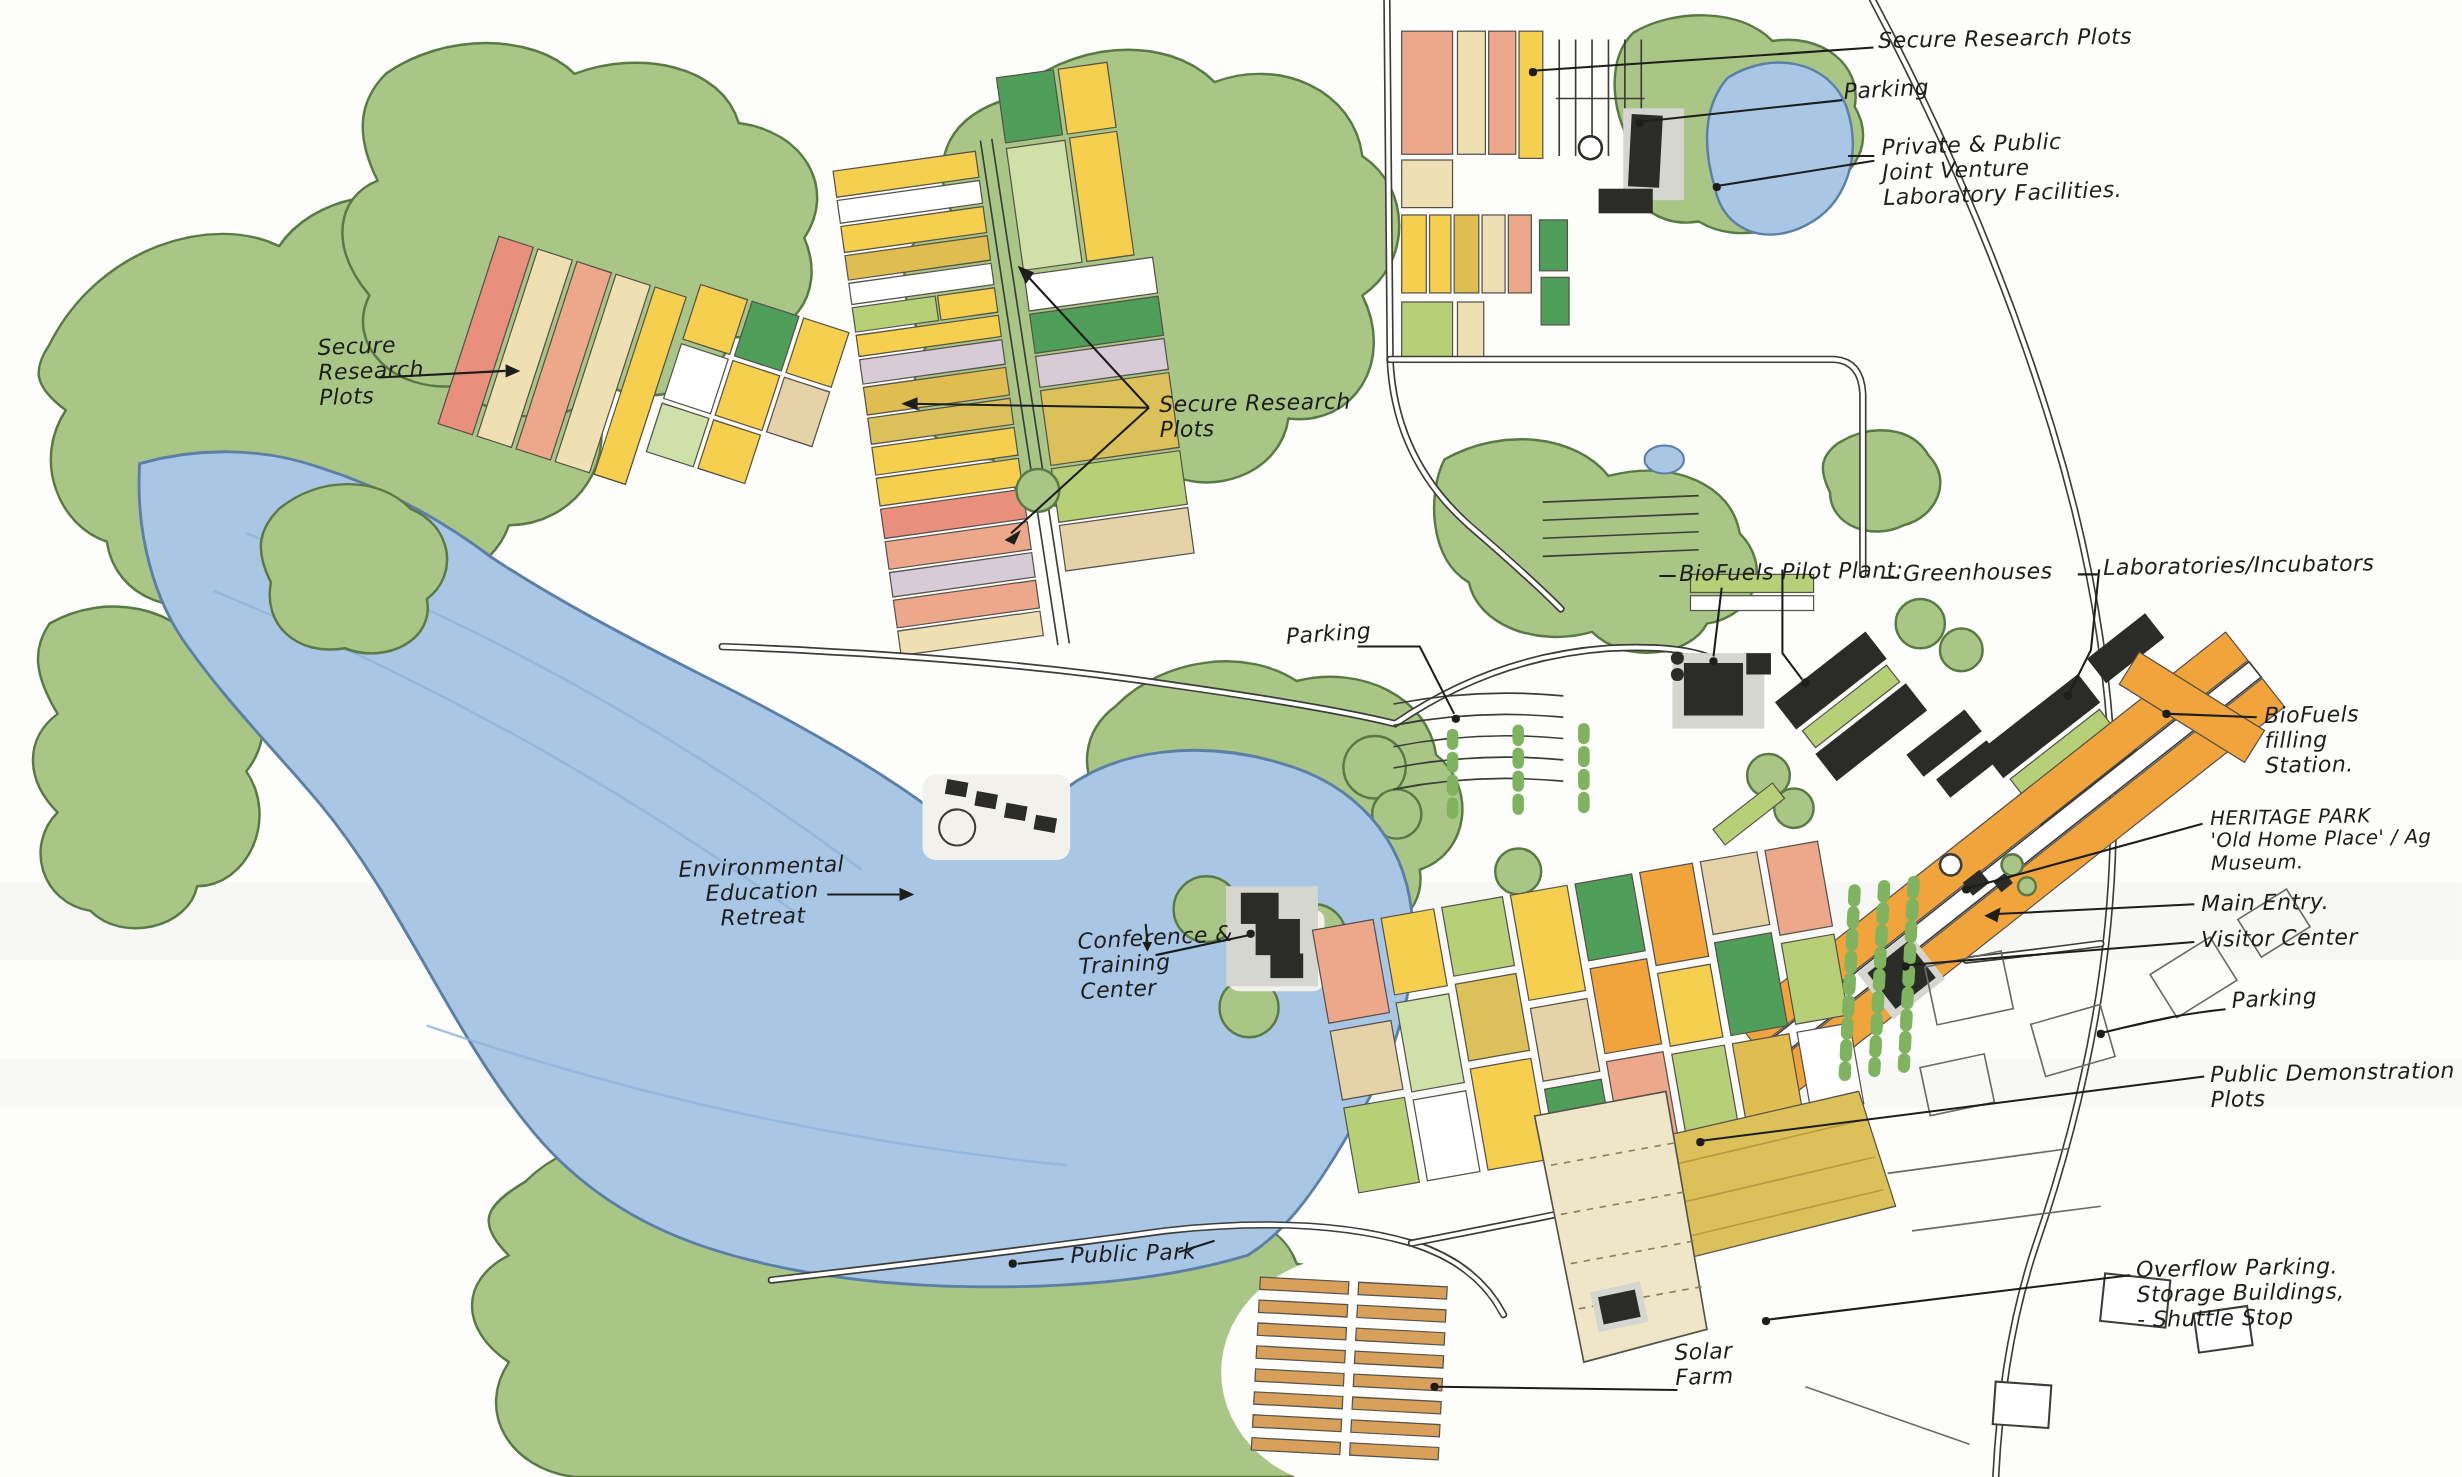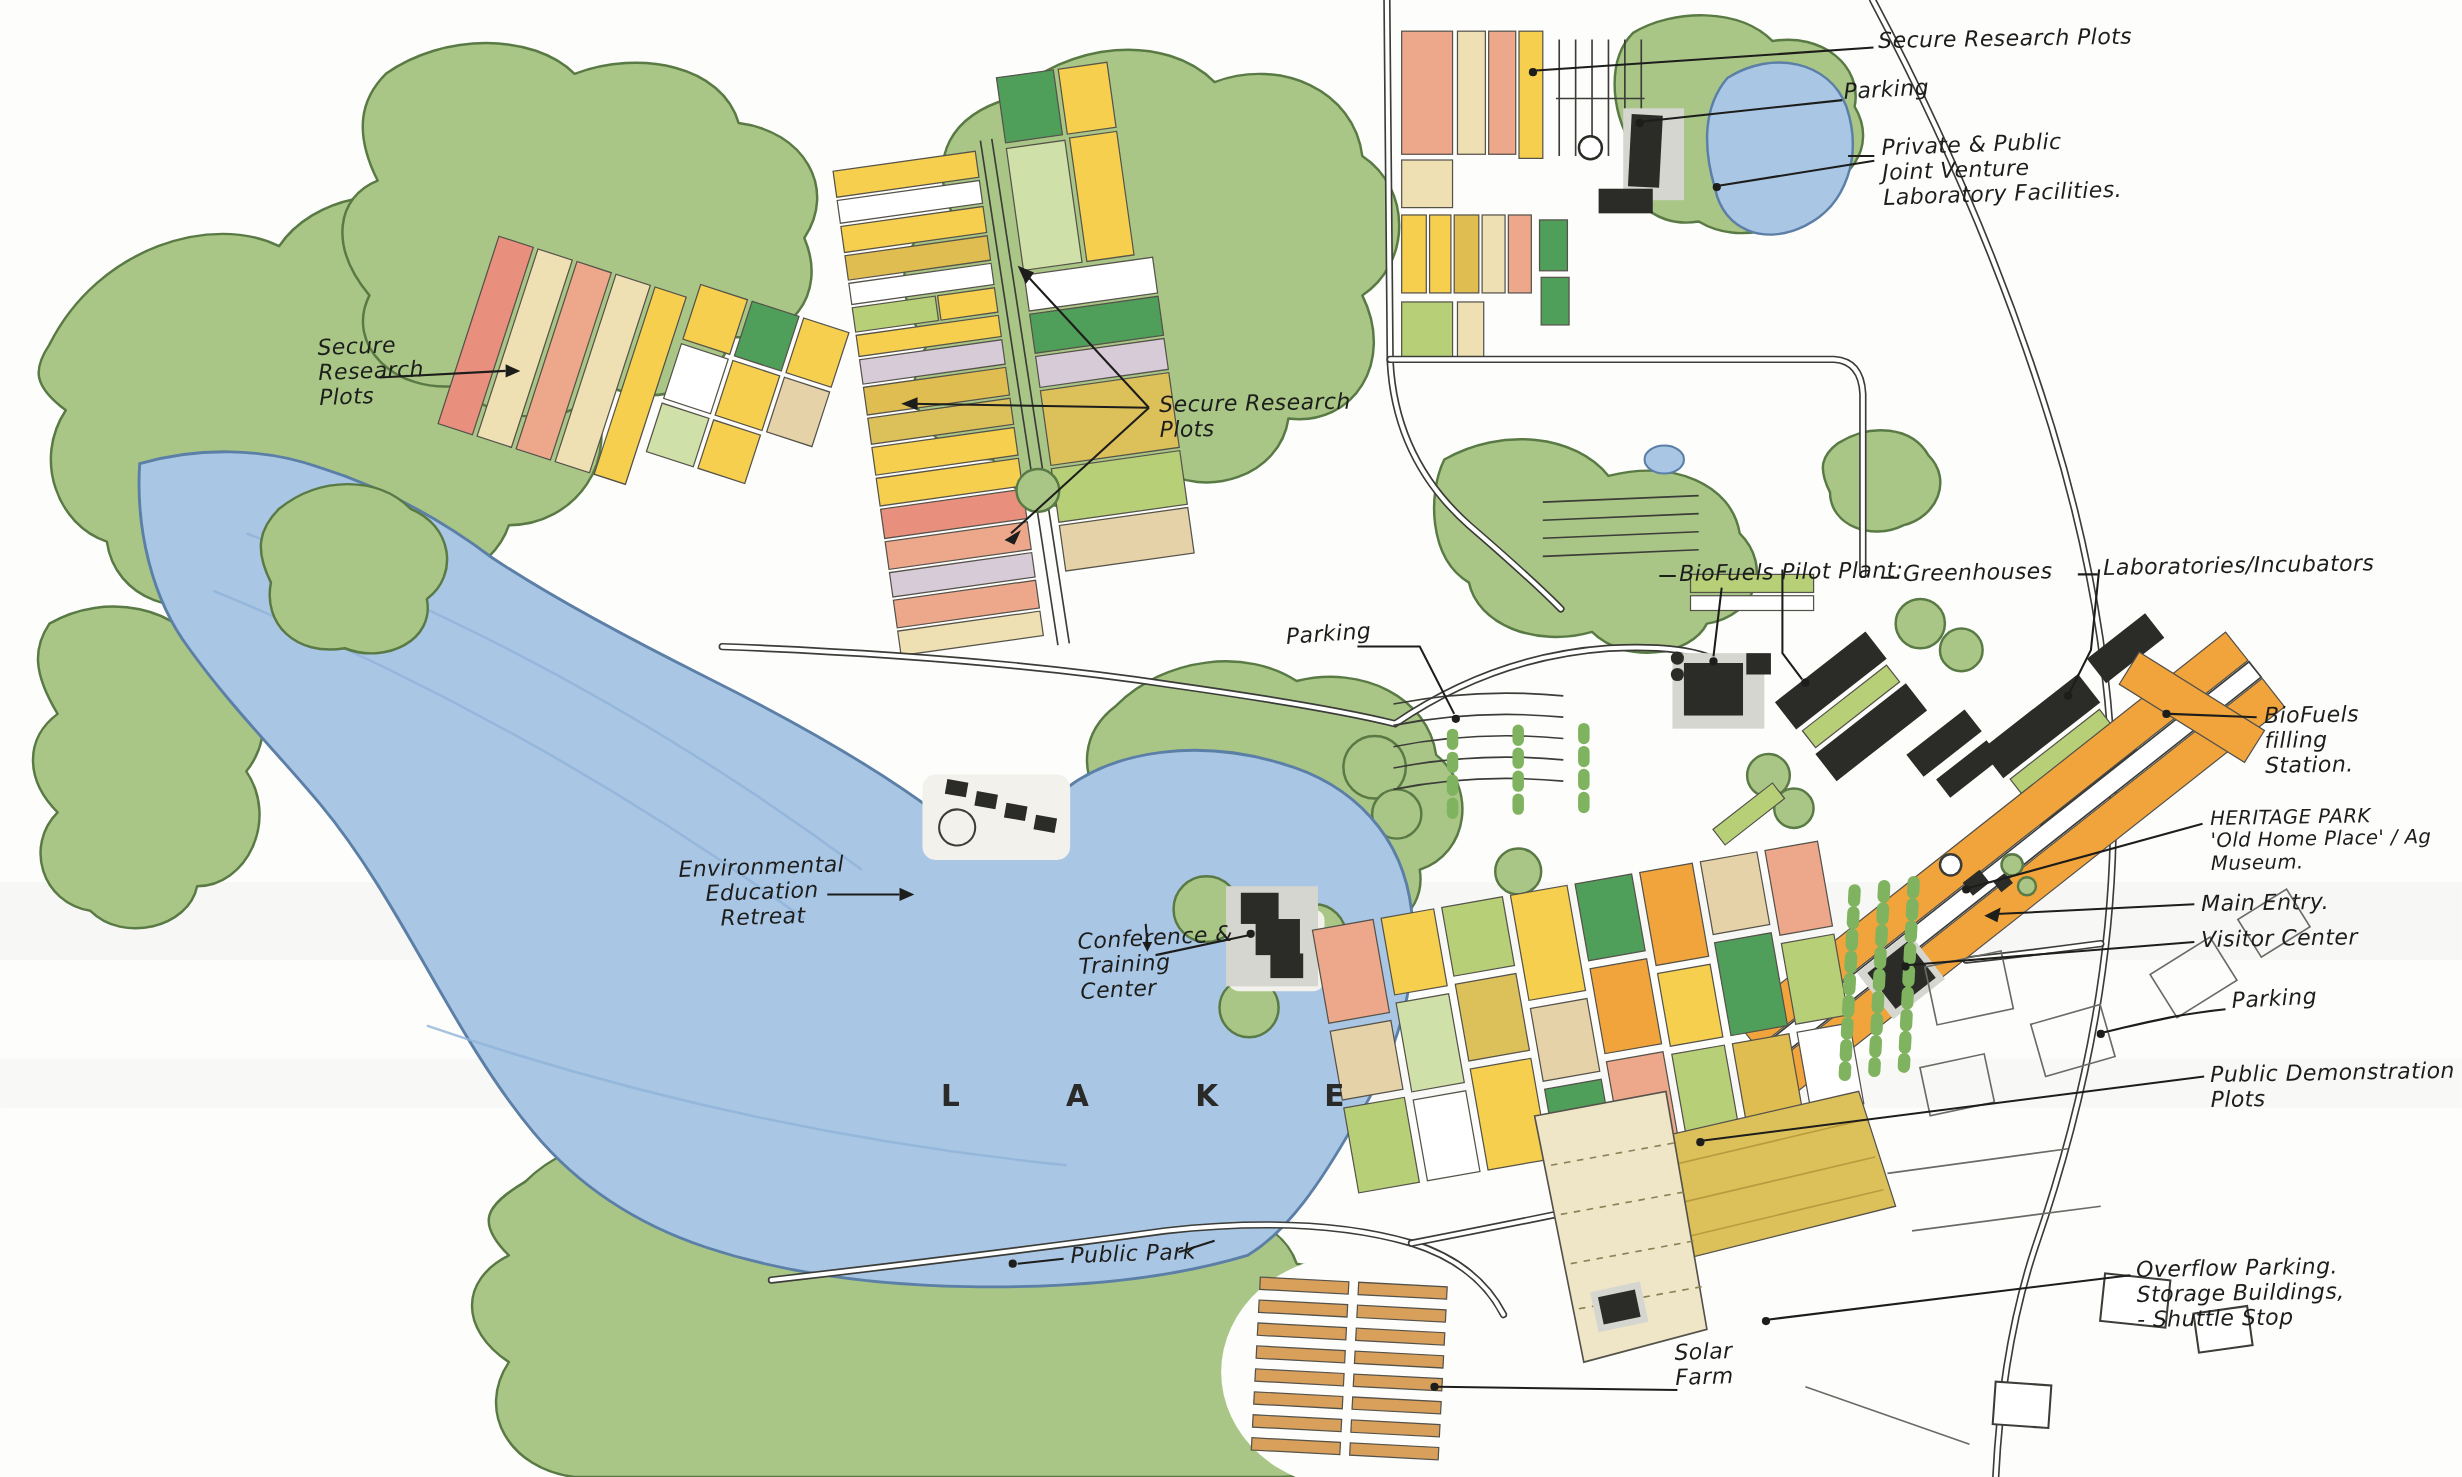--- a/index.html
+++ b/index.html
@@ -414,17 +414,16 @@
 Storage Buildings,
 - Shuttle Stop</div>
   <div class="label" style="left:1674px;top:1340px;--r:-2deg">Solar
 Farm</div>
   <div class="label center" style="left:678px;top:857px;--r:-2deg">Environmental
 Education
 Retreat</div>
   <div class="label" style="left:1077px;top:929px;--r:-3deg">Conference &amp;
 Training
 Center</div>
-  <div class="label lake" style="left:941px;top:1080px">L A K E</div>
   <div class="label" style="left:1070px;top:1243px;--r:-2deg">Public Park</div>
 </div>
 </div>
 
 
 </body></html>

